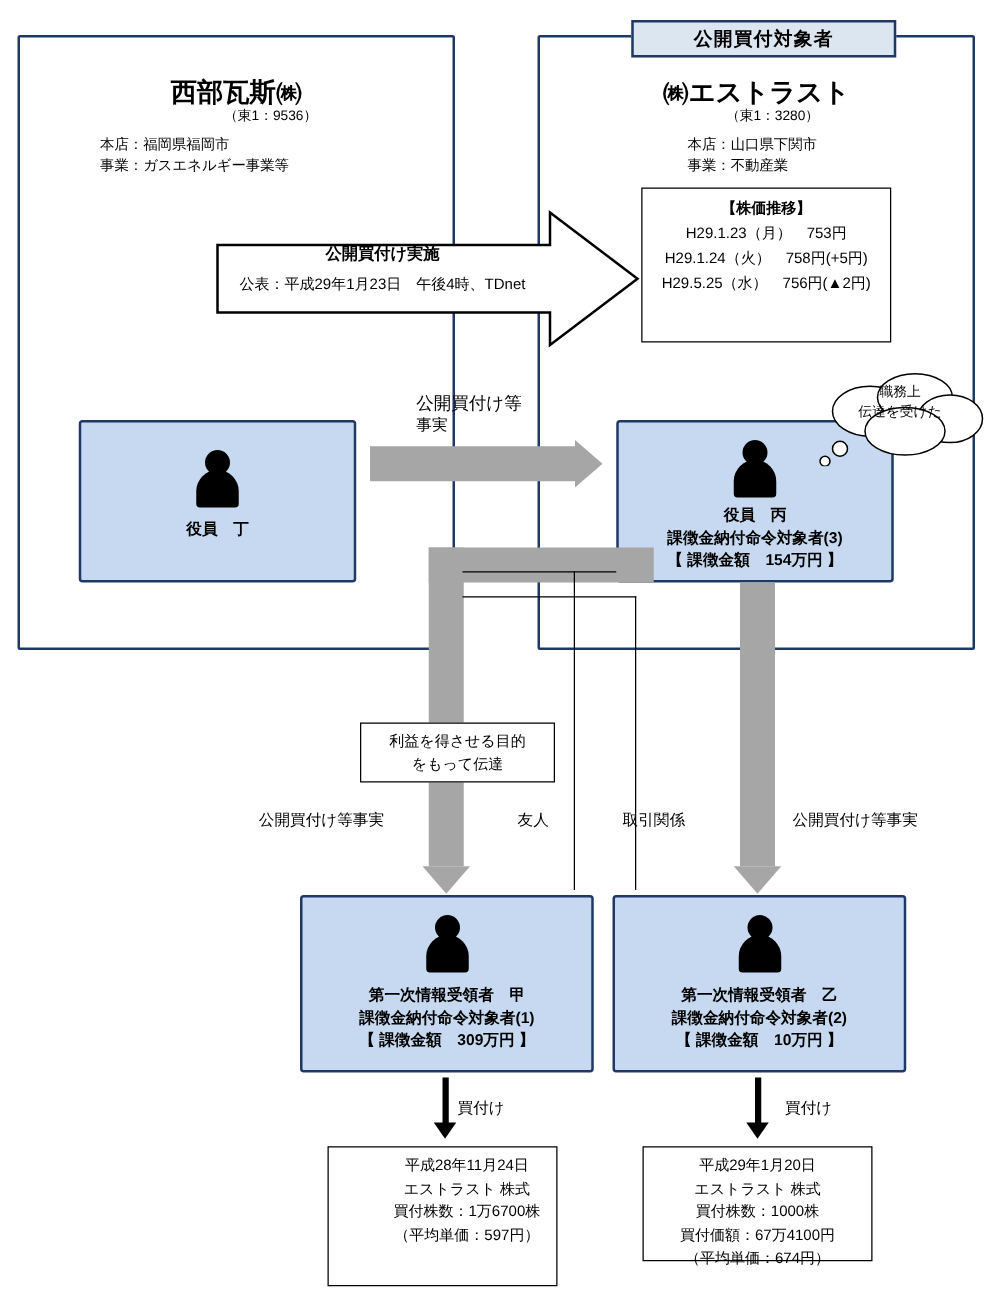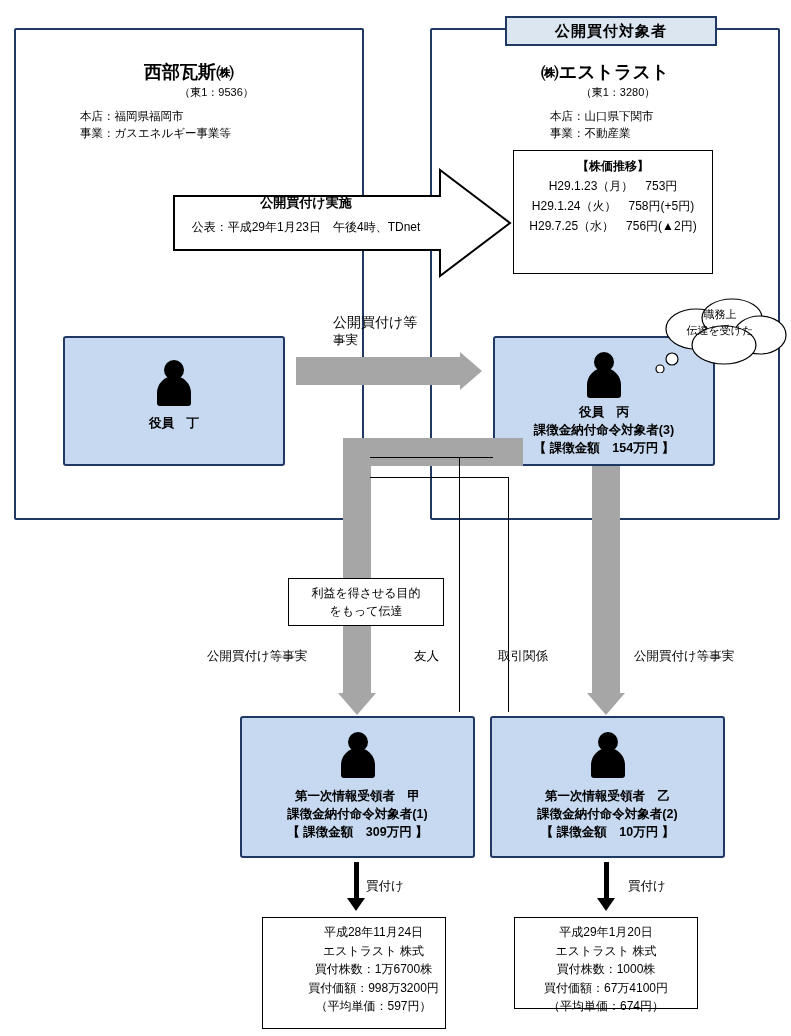--- a/index.html
+++ b/index.html
@@ -35,21 +35,21 @@
     align-items: center;
     justify-content: center;
     font-weight: bold;
     font-size: 15px;
     letter-spacing: 1px;
     color: #000;
   }
 
   .company-name {
     text-align: center;
-    font-size: 18px;
+    font-size: 21px;
     font-weight: bold;
     white-space: nowrap;
   }
   .company-code {
     text-align: center;
     font-size: 11px;
     white-space: nowrap;
   }
   .company-meta {
     font-size: 11.5px;
@@ -195,21 +195,21 @@
 
   <div class="abs company-name" style="left:430px; top:60px; width:350px;">㈱エストラスト</div>
   <div class="abs company-code" style="left:430px; top:85px; width:350px;margin-left:13px;">（東1：3280）</div>
   <div class="abs company-meta" style="left:550px; top:108px;">本店：山口県下関市</div>
   <div class="abs company-meta" style="left:550px; top:125px;">事業：不動産業</div>
 
   <div class="abs plain-box" style="left:513px; top:150px; width:200px; height:124px; padding-top:7px;">
     <div class="stock-title">【株価推移】</div>
     <div class="stock-line">H29.1.23（月）　753円</div>
     <div class="stock-line">H29.1.24（火）　758円(+5円)</div>
-    <div class="stock-line">H29.7.25（水）　756円(▲2円)</div>
+    <div class="stock-line">H29.5.25（水）　756円(▲2円)</div>
   </div>
 
   <svg class="abs" width="340" height="110" style="left:172px; top:168px;" viewBox="0 0 340 110">
     <polygon points="2,28 268,28 268,2 338,55 268,108 268,82 2,82" fill="#ffffff" stroke="#000000" stroke-width="2"></polygon>
   </svg>
   <div class="abs" style="left:172px; top:194px; width:268px; text-align:center; font-size:13px; font-weight:bold;">公開買付け実施</div>
   <div class="abs" style="left:172px; top:219px; width:268px; text-align:center; font-size:12px;">公表：平成29年1月23日　午後4時、TDnet</div>
 
   <div class="abs gray-bar" style="left:296px; top:357px; width:164px; height:28px;"></div>
   <div class="abs gray-head-right" style="left:460px; top:352px;"></div>
@@ -298,21 +298,20 @@
   <div class="abs free-label" style="left:366px; top:878px;">買付け</div>
 
   <div class="abs black-line" style="left:604px; top:862px; width:5px; height:38px;"></div>
   <div class="abs black-head-down" style="left:597px; top:898px;"></div>
   <div class="abs free-label" style="left:628px; top:878px;">買付け</div>
 
   <div class="abs detail-box" style="left:262px; top:917px; width:184px; height:112px;padding-left:39px;">
     <div>平成28年11月24日</div>
     <div>エストラスト 株式</div>
     <div>買付株数：1万6700株</div>
-    <div>買付価額：998万3200円</div>
     <div>（平均単価：597円）</div>
   </div>
 
   <div class="abs detail-box" style="left:514px; top:917px; width:184px; height:92px;">
     <div>平成29年1月20日</div>
     <div>エストラスト 株式</div>
     <div>買付株数：1000株</div>
     <div>買付価額：67万4100円</div>
     <div>（平均単価：674円）</div>
   </div>

